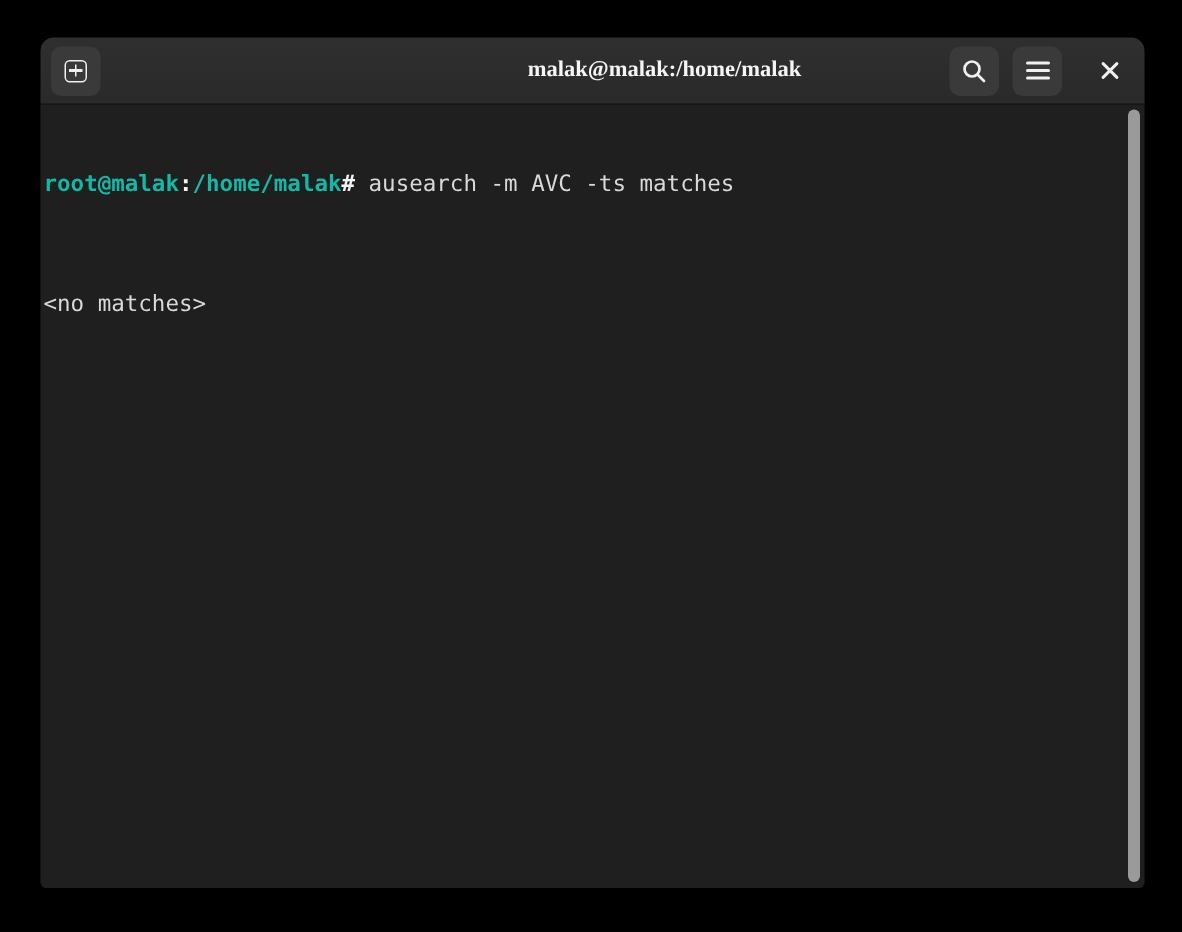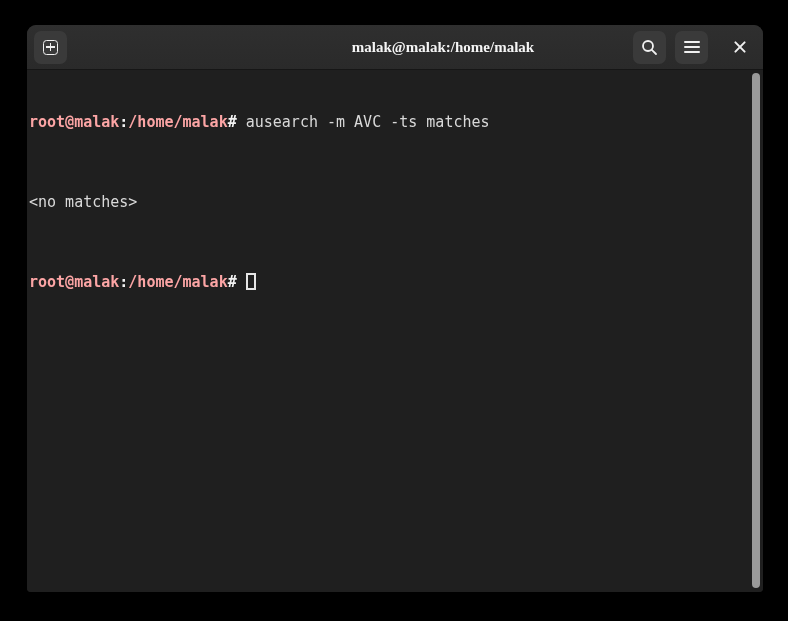--- a/index.html
+++ b/index.html
@@ -84,21 +84,21 @@
     position: relative;
     background: #1f1f1f;
     padding: 2px 0 0 2px;
     font-size: 15px;
     line-height: 20px;
     white-space: pre;
     color: #d9d9d9;
     cursor: text;
   }
   .t-line { height: 20px; }
-  .p-green { color: #fca5a5; font-weight: bold; }
+  .p-green { color: #14b8a6; font-weight: bold; }
   .p-white { color: #f2f2f2; font-weight: bold; }
   .t-cmd { color: #d9d9d9; margin-left: 9px; }
   .t-out { color: #d9d9d9; }
 
   .cursor {
     display: inline-block;
     width: 10px; height: 17px;
     border: 2px solid #e6e6e6;
     margin-left: 9px;
     vertical-align: -3px;
@@ -146,18 +146,17 @@
         <span class="icon-close"></span>
       </button>
     </div>
   </div>
 
   <div class="terminal">
     <div class="t-line"><span class="p-green">root@malak</span><span class="p-white">:</span><span class="p-green">/home/malak</span><span class="p-white">#</span><span class="t-cmd">ausearch -m AVC -ts matches</span></div>
 
     <div class="t-line"><span class="t-out">&lt;no matches&gt;</span></div>
 
-    <div class="t-line"><span class="p-green">root@malak</span><span class="p-white">:</span><span class="p-green">/home/malak</span><span class="p-white">#</span><span class="cursor"></span></div>
 
     <div class="scrollbar-thumb"></div>
   </div>
 
 </div>
 
 </body></html>

